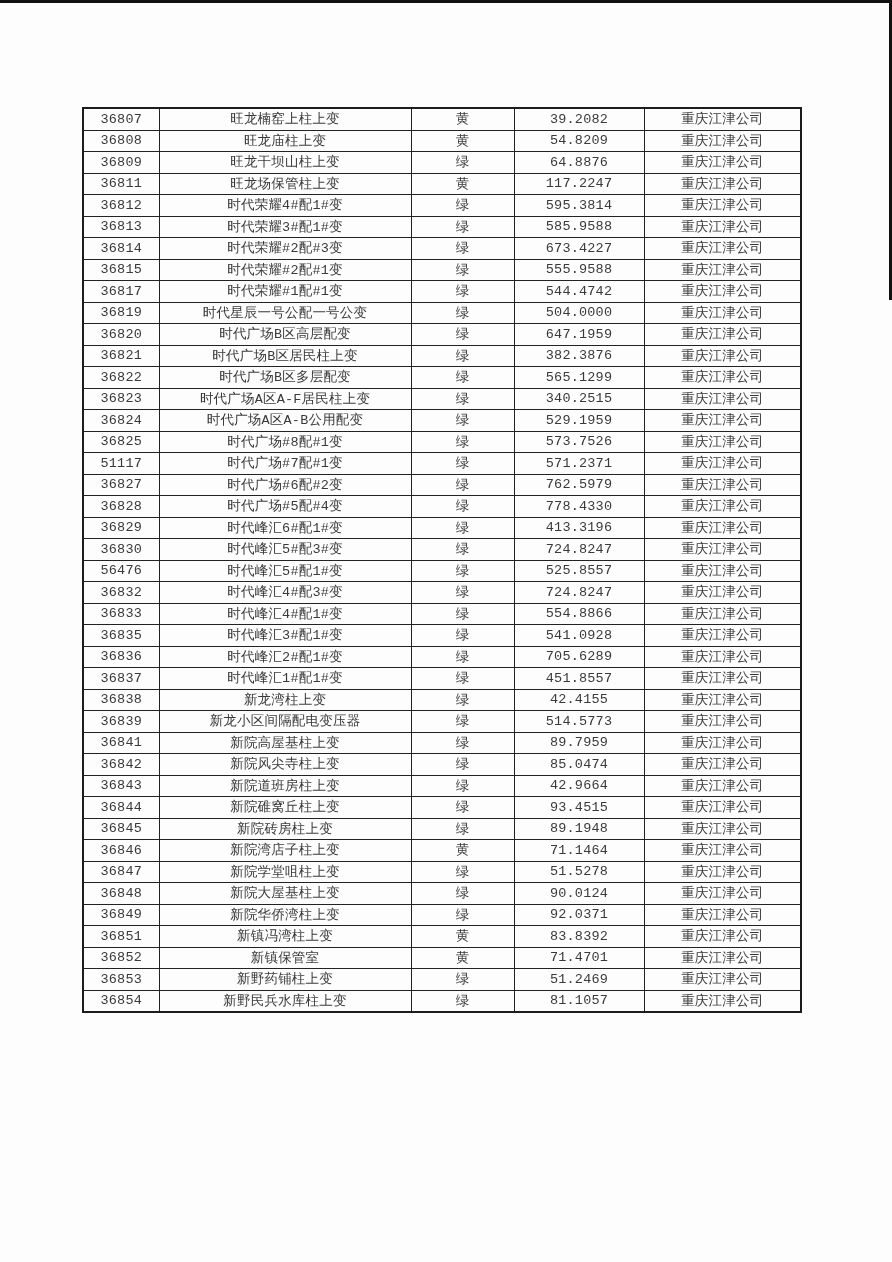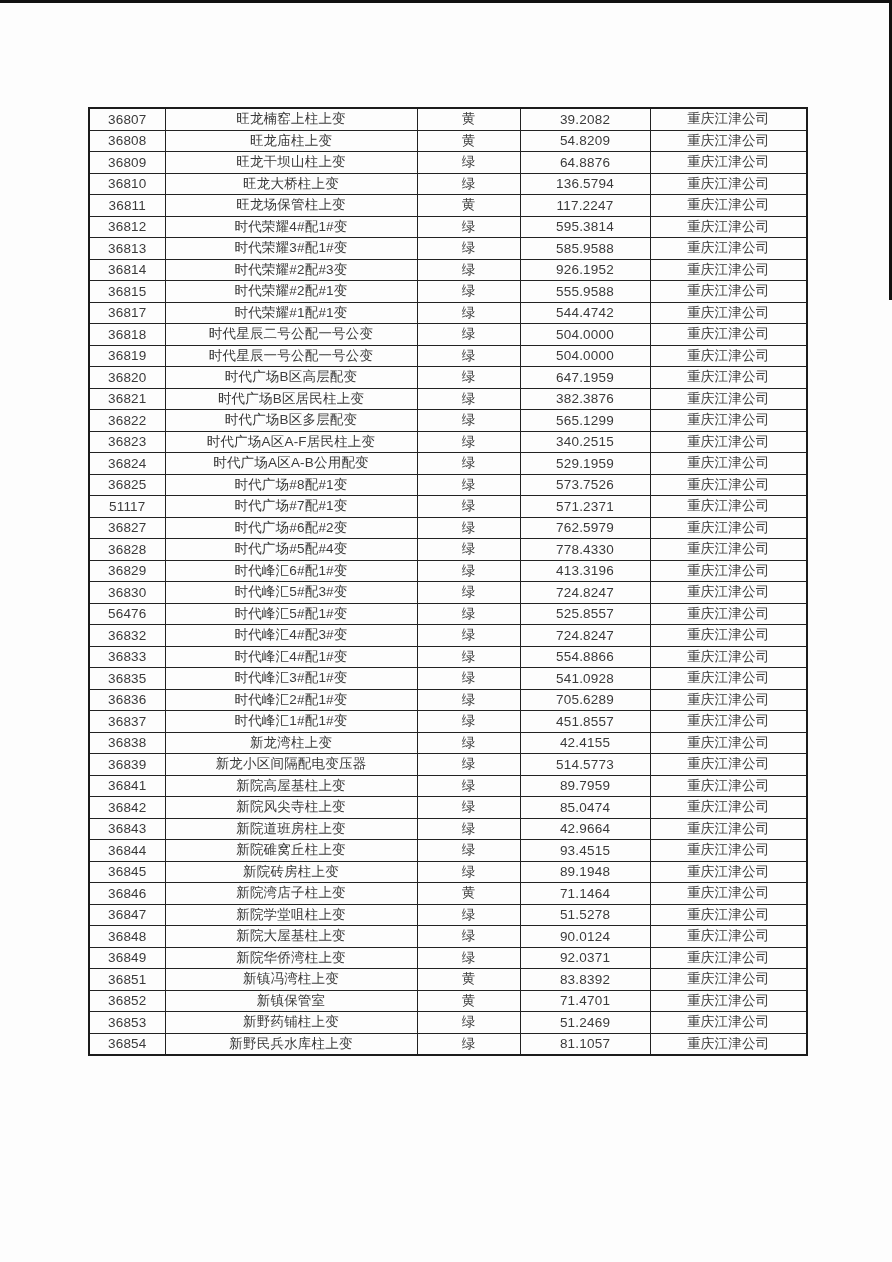--- a/index.html
+++ b/index.html
@@ -25,22 +25,23 @@
   .scan-line-right {
     position: absolute;
     right: 0;
     top: 0;
     width: 3px;
     height: 300px;
     background: #111;
   }
   .table-wrap {
     position: absolute;
-    left: 88px;
+    left: 82px;
     top: 107px;
+    font-family: Liberation Mono, monospace;
   }
   table.grid {
     border-collapse: collapse;
     table-layout: fixed;
     width: 718px;
     border: 2px solid #1c1c1c;
   }
   table.grid td {
     border: 1px solid #222;
     height: 20.5px;
@@ -90,27 +91,20 @@
           <td>重庆江津公司</td>
         </tr>
         <tr>
           <td>36809</td>
           <td>旺龙干坝山柱上变</td>
           <td>绿</td>
           <td>64.8876</td>
           <td>重庆江津公司</td>
         </tr>
         <tr>
-          <td>36810</td>
-          <td>旺龙大桥柱上变</td>
-          <td>绿</td>
-          <td>136.5794</td>
-          <td>重庆江津公司</td>
-        </tr>
-        <tr>
           <td>36811</td>
           <td>旺龙场保管柱上变</td>
           <td>黄</td>
           <td>117.2247</td>
           <td>重庆江津公司</td>
         </tr>
         <tr>
           <td>36812</td>
           <td>时代荣耀4#配1#变</td>
           <td>绿</td>
@@ -121,42 +115,35 @@
           <td>36813</td>
           <td>时代荣耀3#配1#变</td>
           <td>绿</td>
           <td>585.9588</td>
           <td>重庆江津公司</td>
         </tr>
         <tr>
           <td>36814</td>
           <td>时代荣耀#2配#3变</td>
           <td>绿</td>
-          <td>926.1952</td>
+          <td>673.4227</td>
           <td>重庆江津公司</td>
         </tr>
         <tr>
           <td>36815</td>
           <td>时代荣耀#2配#1变</td>
           <td>绿</td>
           <td>555.9588</td>
           <td>重庆江津公司</td>
         </tr>
         <tr>
           <td>36817</td>
           <td>时代荣耀#1配#1变</td>
           <td>绿</td>
           <td>544.4742</td>
-          <td>重庆江津公司</td>
-        </tr>
-        <tr>
-          <td>36818</td>
-          <td>时代星辰二号公配一号公变</td>
-          <td>绿</td>
-          <td>504.0000</td>
           <td>重庆江津公司</td>
         </tr>
         <tr>
           <td>36819</td>
           <td>时代星辰一号公配一号公变</td>
           <td>绿</td>
           <td>504.0000</td>
           <td>重庆江津公司</td>
         </tr>
         <tr>

